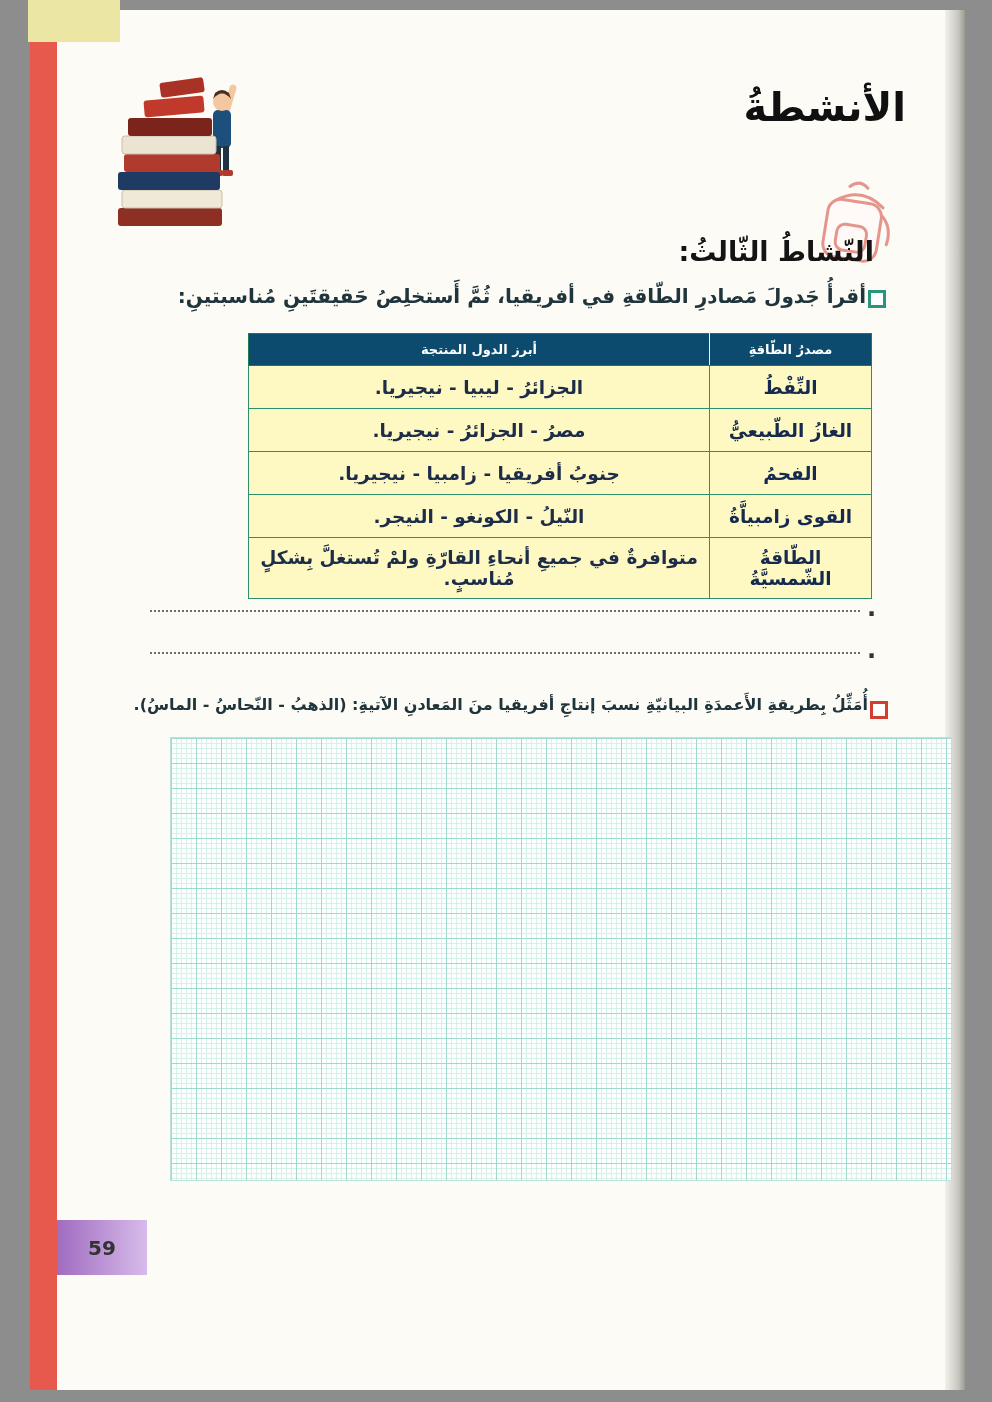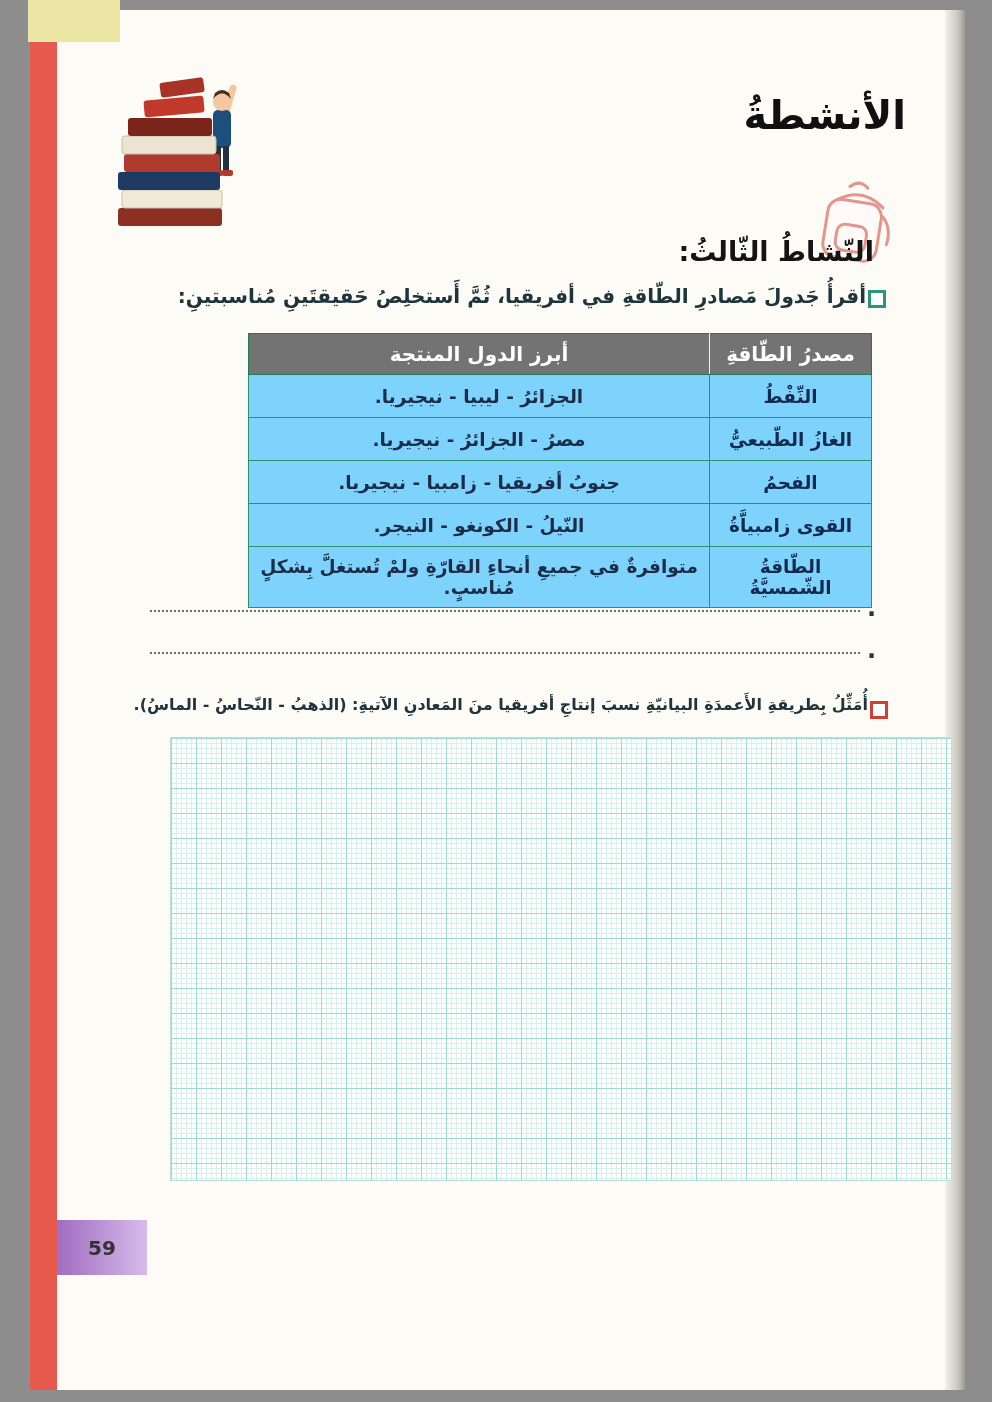--- a/index.html
+++ b/index.html
@@ -18,21 +18,21 @@
   }
   .red-band {
     position:absolute; left:30px; top:10px; width:27px; height:1380px;
     background:#e7594d;
   }
   .yellow-block {
     position:absolute; left:28px; top:0; width:92px; height:42px;
     background:#ebe6a3;
   }
   .page-title {
-    position:absolute; top:92px; right:86px;
+    position:absolute; top:84px; right:86px;
     font-size:40px; font-weight:bold; color:#101010; direction:rtl;
   }
   .books-illu { position:absolute; left:110px; top:58px; }
   .backpack { position:absolute; left:814px; top:178px; }
   .activity-heading {
     position:absolute; top:230px; right:118px;
     font-size:27px; font-weight:bold; color:#141414; direction:rtl;margin-top:6px;
   }
   .task-row {
     position:absolute; direction:rtl; display:flex; gap:2px;
@@ -43,26 +43,26 @@
   #task2 { top:694px; right:104px; left:118px; font-size:16px; }
   .checkbox {
     flex:0 0 auto; width:12px; height:12px; margin-top:7px;
     border:3px solid #27967a; background:#fff;
   }
   #task2 .checkbox { border-color:#d23f30; }
 
   .table-wrap { position:absolute; left:248px; top:333px; width:624px; }
   table { width:100%; border-collapse:collapse; direction:rtl; table-layout:fixed; }
   th {
-    background:#737373; color:#ffffff; font-size:20px; font-weight:bold;
+    background:#0c4a6e; color:#ffffff; font-size:13px; font-weight:bold;
     padding:8px 4px; border:1.5px solid #1e7a54; border-left-color:#e9f4ef;
   }
   th:last-child { border-left-color:#1e7a54; }
   td {
-    border:1.5px solid #2f8f6b; background:#7dd3fc;
+    border:1.5px solid #2f8f6b; background:#fef9c3;
     font-size:18.5px; font-weight:bold; color:#1d2c49;
     text-align:center; padding:9px 6px; height:24px;
   }
   td.src { color:#16294f; }
 
   .answer {
     position:absolute; left:150px; right:116px; height:18px;
     direction:rtl; display:flex; align-items:flex-end; gap:7px; color:#555;
   }
   #answer1 { top:594px; } #answer2 { top:636px; }

